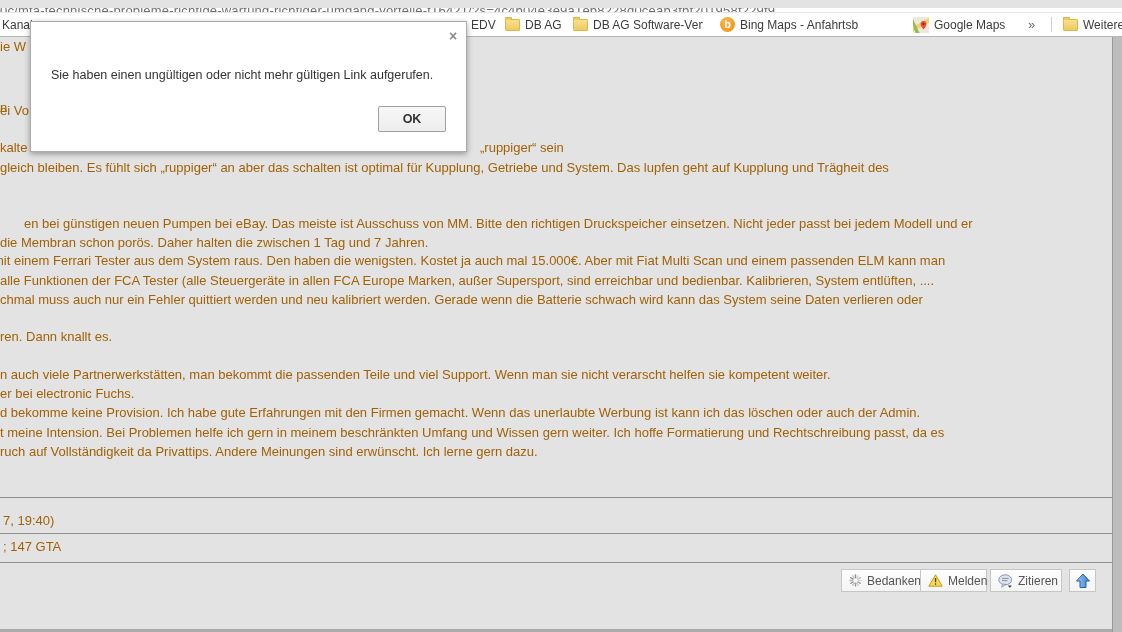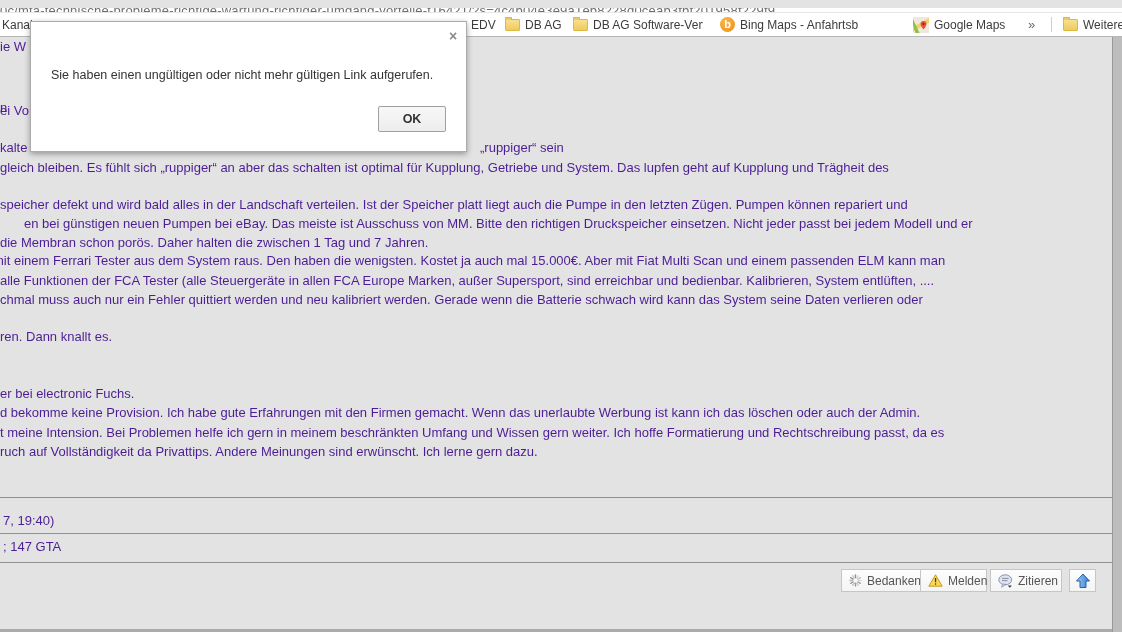--- a/index.html
+++ b/index.html
@@ -21,21 +21,21 @@
   .folder{width:13px;height:10px;background:linear-gradient(#f9e08e,#eecb60);
           border:1px solid #dcb945;border-radius:1px;position:relative;flex:0 0 auto;}
   .folder::before{content:"";position:absolute;top:-3px;left:-1px;width:5px;height:2px;
           background:#eecb60;border:1px solid #dcb945;border-bottom:none;border-radius:1px 1px 0 0;}
   .bingicon{width:15px;height:15px;border-radius:50%;background:radial-gradient(circle at 35% 30%,#f8b54a,#ee8f12);
           color:#fff;font-weight:bold;font-size:11px;line-height:15px;text-align:center;flex:0 0 auto;}
   .sep{position:absolute;top:4px;width:1px;height:15px;background:#cfcfcf;}
   .chev{font-size:13px;color:#666;}
   
   .content{position:absolute;top:37px;left:0;width:1112px;height:595px;background:#e3e3e3;z-index:1;}
-  .frag{position:absolute;font-size:13px;line-height:14px;color:#4c1d95;white-space:nowrap;}
+  .frag{position:absolute;font-size:13px;line-height:14px;color:#a16207;white-space:nowrap;}
   .divider{position:absolute;left:0;width:1112px;height:1px;background:#909090;}
   .bstrip{position:absolute;left:0;top:592px;width:1112px;height:3px;background:#ababab;}
   .gutter{position:absolute;left:1112px;top:37px;width:10px;height:595px;background:#bdbdbd;border-left:1px solid #979797;box-sizing:border-box;z-index:1;}
   
   .abtn{position:absolute;top:532px;height:23px;box-sizing:border-box;border:1px solid #c6c6c6;
         background:linear-gradient(#fdfdfd,#f4f4f4);display:flex;align-items:center;gap:5px;
         padding:0 7px;font-size:12px;color:#555;cursor:pointer;}
   .abtn svg{flex:0 0 auto;display:block;}
   
   .dialog{position:absolute;left:30px;top:21px;width:437px;height:131px;background:#ffffff;
@@ -96,27 +96,27 @@
   </div>
 </div>
 
 <div class="content">
   <div class="frag" style="top:3px;left:0;">ie W</div>
   <div class="frag" style="top:64px;left:0;">n</div>
   <div class="frag" style="top:67px;left:0;">ei Vo</div>
   <div class="frag" style="top:104px;left:0;">kalte</div>
   <div class="frag" style="top:104px;left:480px;">„ruppiger“ sein</div>
   <div class="frag" style="top:124px;left:0;">gleich bleiben. Es fühlt sich „ruppiger“ an aber das schalten ist optimal für Kupplung, Getriebe und System. Das lupfen geht auf Kupplung und Trägheit des</div>
-  <div class="frag" style="top:161px;left:0;">speicher defekt und wird bald alles in der Landschaft verteilen. Ist der Speicher platt liegt auch die Pumpe in den letzten Zügen. Pumpen können repariert und</div>
   <div class="frag" style="top:180px;left:0;padding-left:24px;">en bei günstigen neuen Pumpen bei eBay. Das meiste ist Ausschuss von MM. Bitte den richtigen Druckspeicher einsetzen. Nicht jeder passt bei jedem Modell und er</div>
   <div class="frag" style="top:199px;left:0;">die Membran schon porös. Daher halten die zwischen 1 Tag und 7 Jahren.</div>
   <div class="frag" style="top:217px;left:-7px;">mit einem Ferrari Tester aus dem System raus. Den haben die wenigsten. Kostet ja auch mal 15.000€. Aber mit Fiat Multi Scan und einem passenden ELM kann man</div>
   <div class="frag" style="top:237px;left:0;">alle Funktionen der FCA Tester (alle Steuergeräte in allen FCA Europe Marken, außer Supersport, sind erreichbar und bedienbar. Kalibrieren, System entlüften, ....</div>
   <div class="frag" style="top:256px;left:0;">chmal muss auch nur ein Fehler quittiert werden und neu kalibriert werden. Gerade wenn die Batterie schwach wird kann das System seine Daten verlieren oder</div>
   <div class="frag" style="top:293px;left:0;">ren. Dann knallt es.</div>
+  <div class="frag" style="top:331px;left:0;">n auch viele Partnerwerkstätten, man bekommt die passenden Teile und viel Support. Wenn man sie nicht verarscht helfen sie kompetent weiter.</div>
   <div class="frag" style="top:350px;left:0;">er bei electronic Fuchs.</div>
   <div class="frag" style="top:369px;left:0;">d bekomme keine Provision. Ich habe gute Erfahrungen mit den Firmen gemacht. Wenn das unerlaubte Werbung ist kann ich das löschen oder auch der Admin.</div>
   <div class="frag" style="top:389px;left:0;">t meine Intension. Bei Problemen helfe ich gern in meinem beschränkten Umfang und Wissen gern weiter. Ich hoffe Formatierung und Rechtschreibung passt, da es</div>
   <div class="frag" style="top:408px;left:0;">ruch auf Vollständigkeit da Privattips. Andere Meinungen sind erwünscht. Ich lerne gern dazu.</div>
 
   <div class="divider" style="top:460px;"></div>
   <div class="frag" style="top:477px;left:3px;">7, 19:40)</div>
   <div class="divider" style="top:496px;"></div>
   <div class="frag" style="top:503px;left:3px;">; 147 GTA</div>
   <div class="divider" style="top:525px;"></div>

